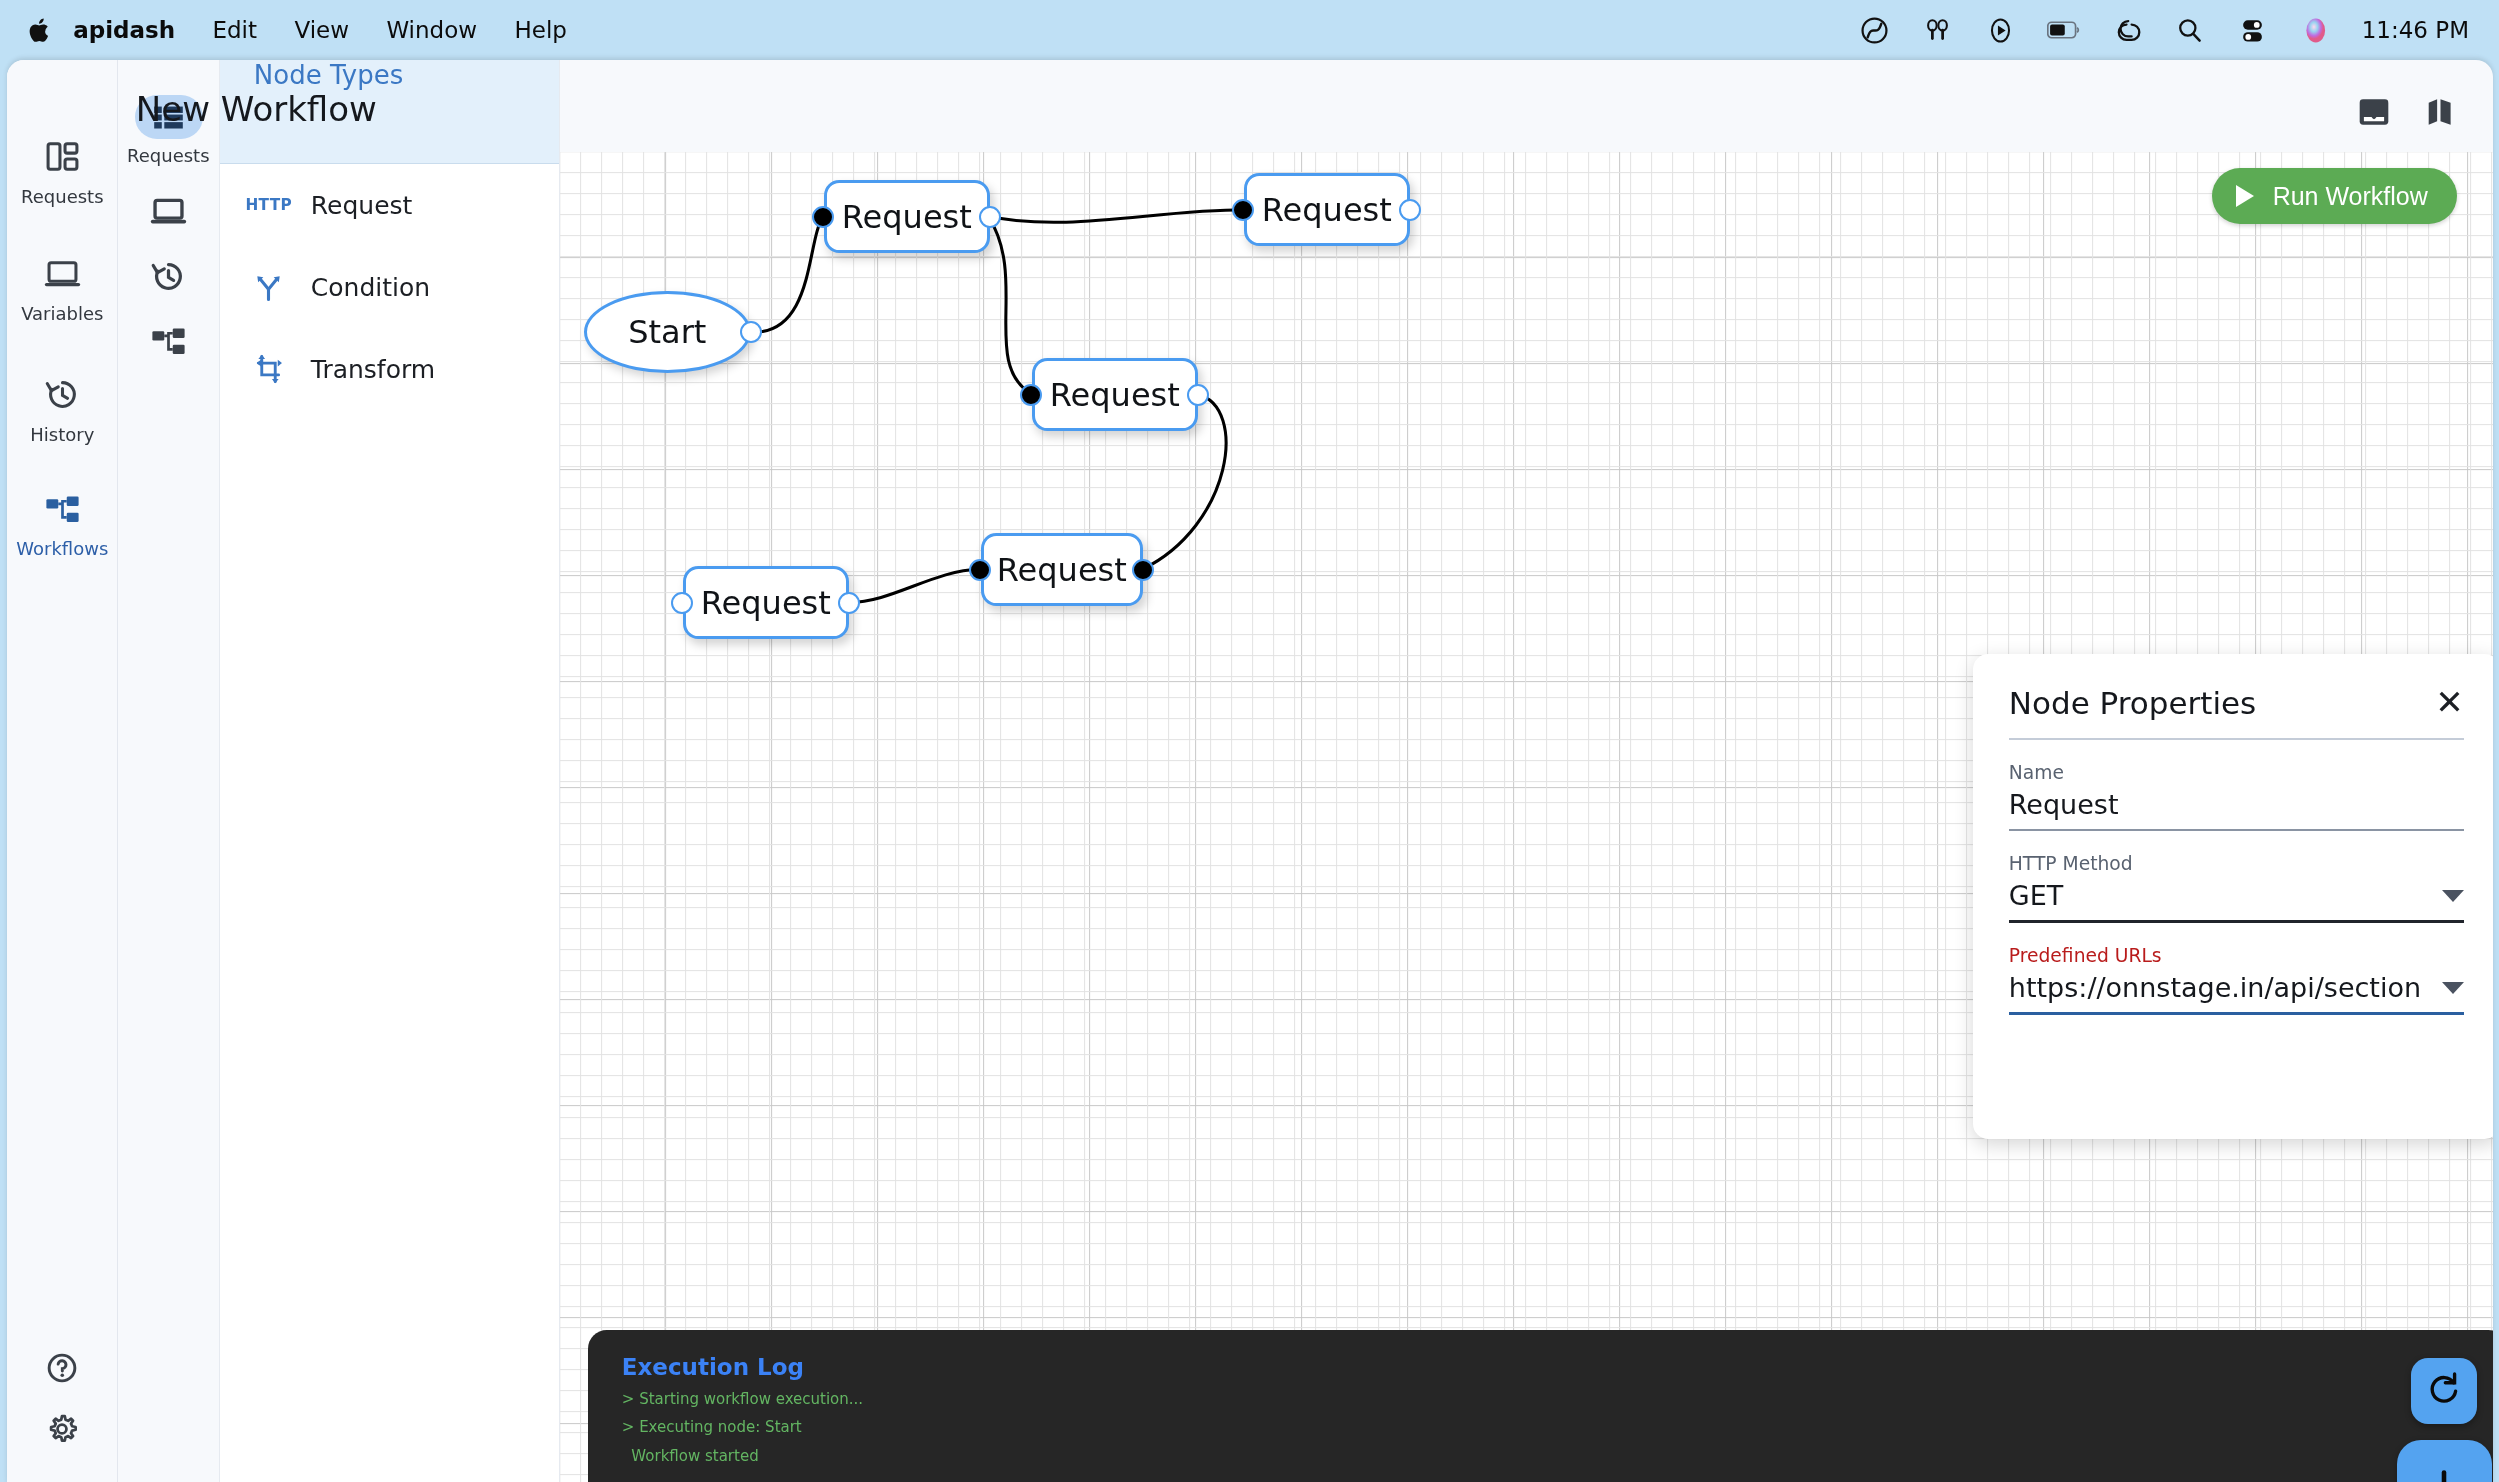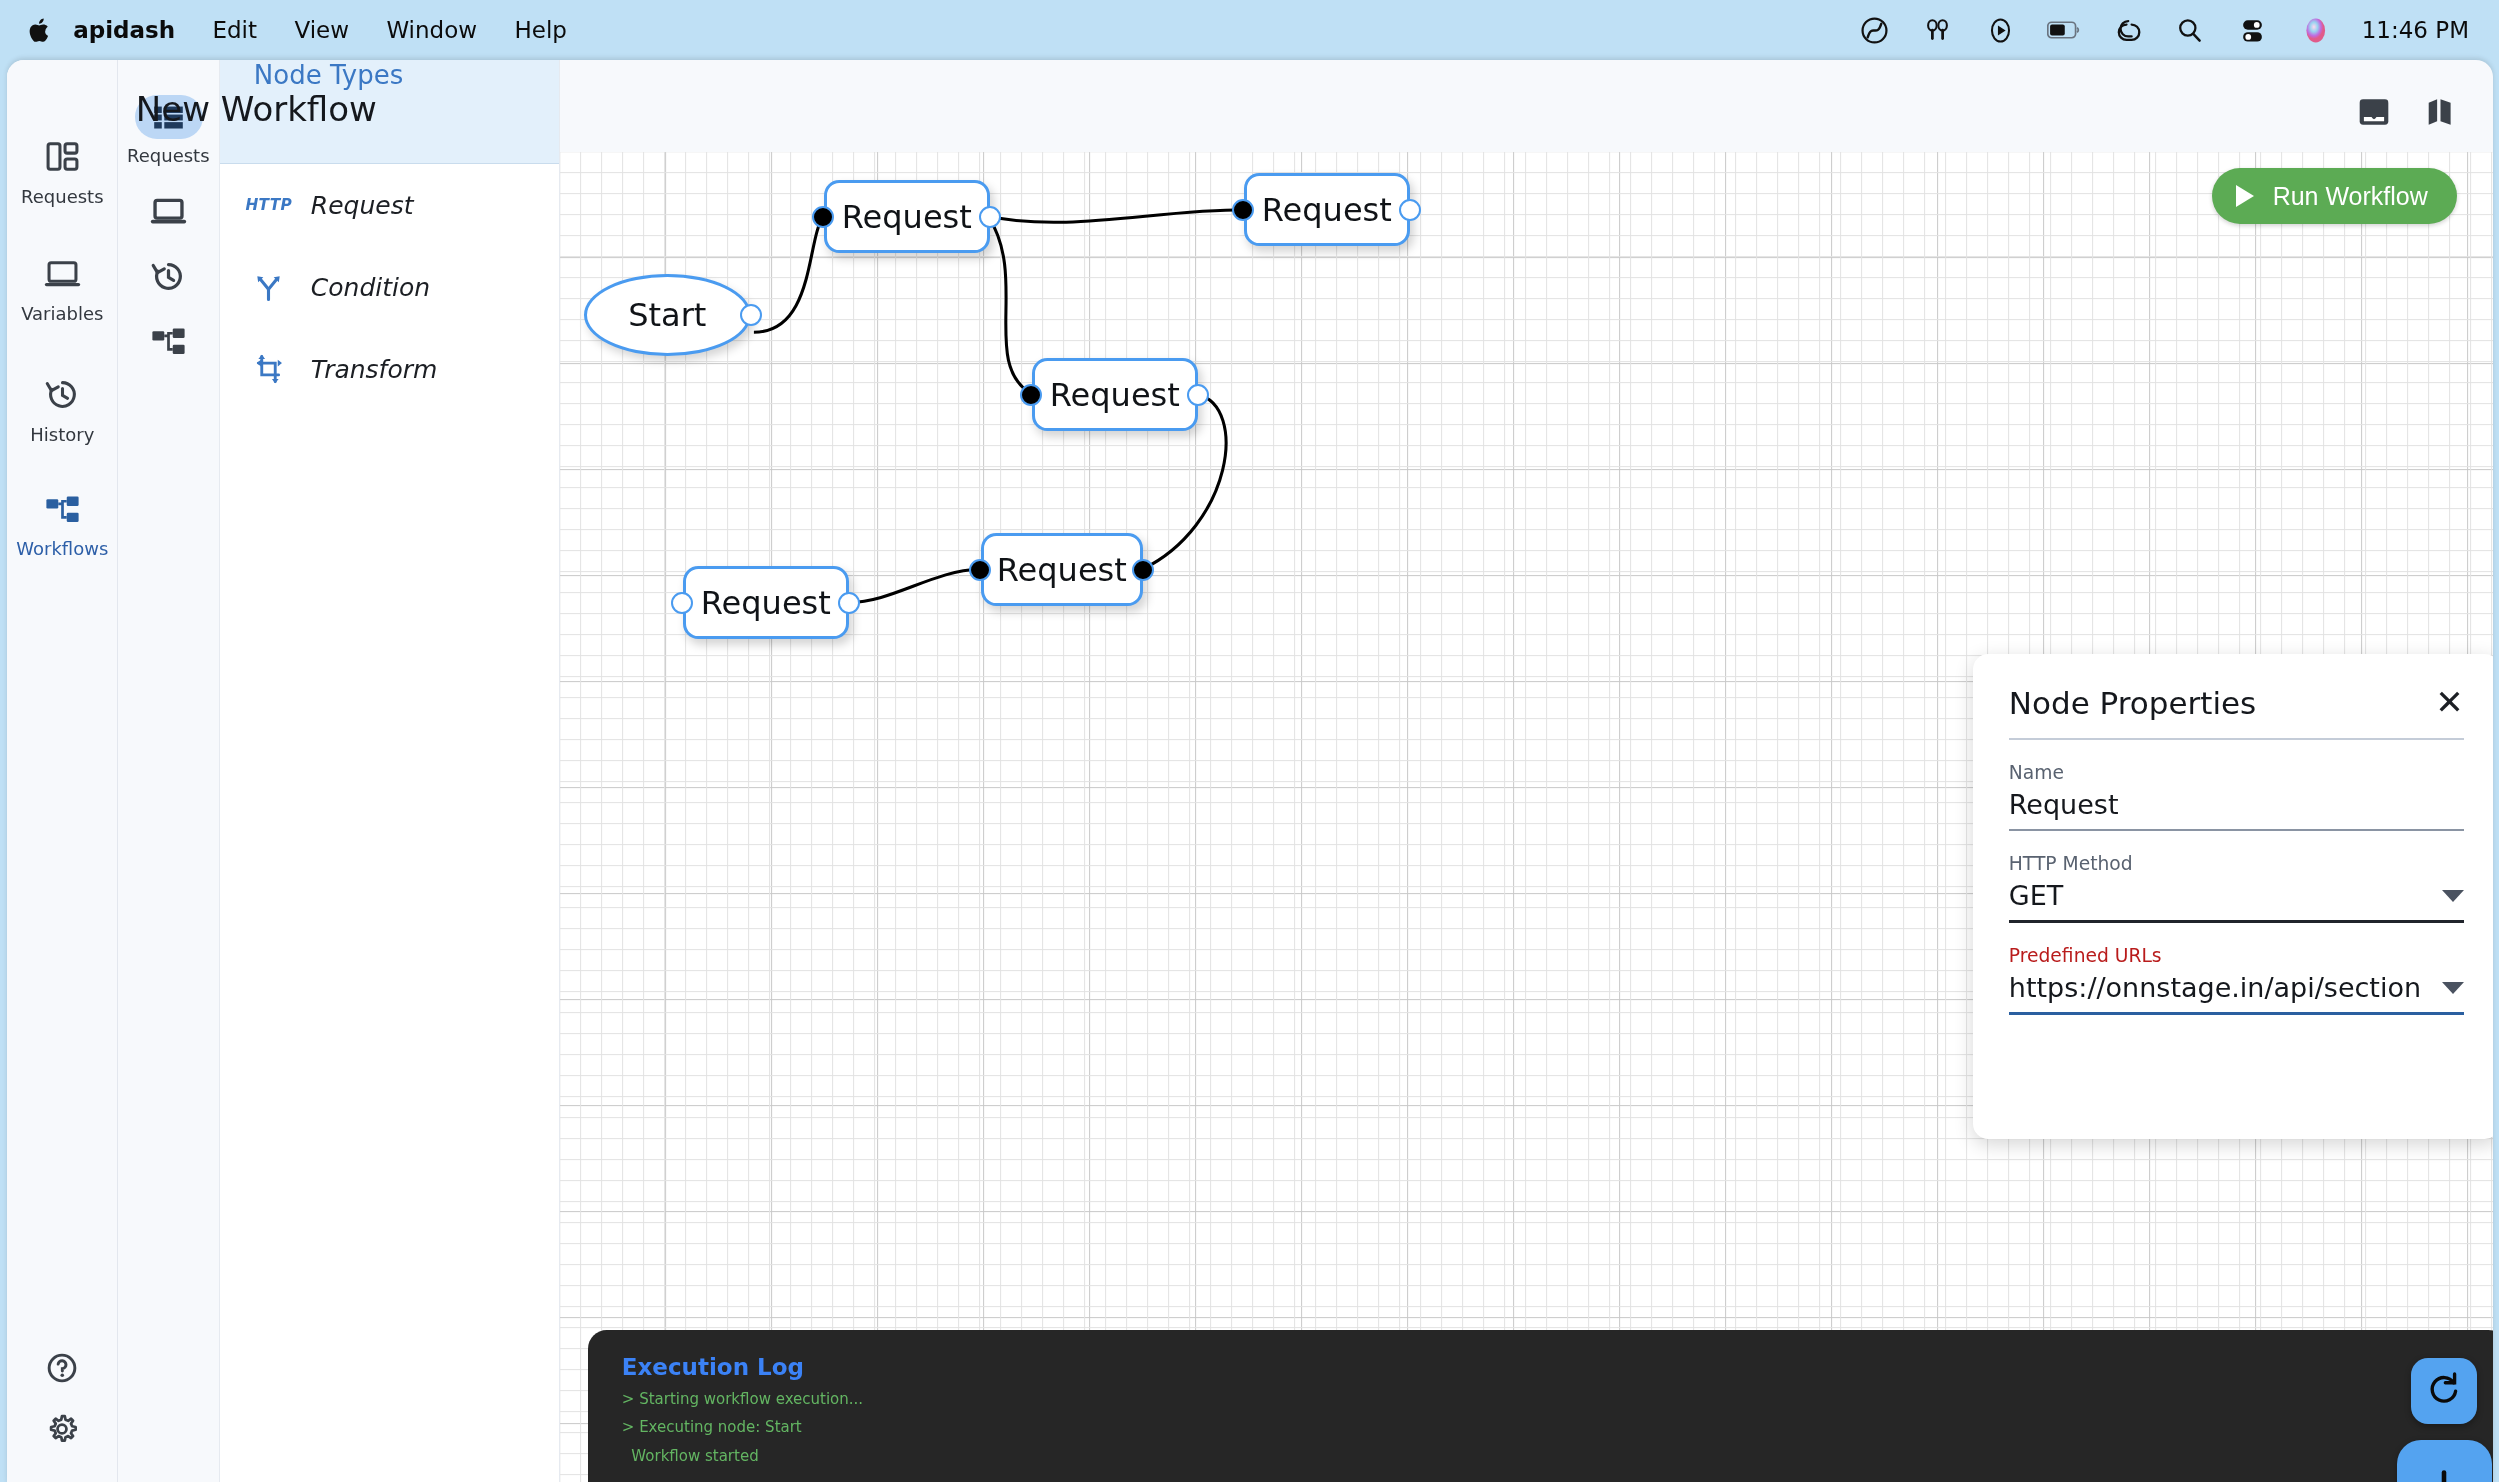--- a/index.html
+++ b/index.html
@@ -83,21 +83,21 @@
     position: absolute; left: 213px; top: 0; width: 340px; height: 1423px;
     background: #ffffff; border-right: 0.9px solid #e6eaf0;
   }
   .np-header {
     height: 104px; background: #e3f0fb;
     display: flex; padding-left: 34px;
     border-bottom: 0.9px solid #c9dced;
   }
   .np-header .t { font-size: 26px; color: #3b78c4; }
   .np-item {
-    height: 82px; display: flex; align-items: center; padding-left: 31px; gap: 24px; font-style: italic;
+    height: 82px; display: flex; align-items: center; padding-left: 31px; gap: 24px;
   }
   .np-item .np-ico { width: 36px; display: flex; align-items: center; justify-content: center; }
   .np-item .np-lbl { font-size: 25px; color: #1c1f24; }
   .np-http {
     font-size: 15.3px; font-weight: 800; color: #3b78c4; letter-spacing: 0.4px;
   }
   .wtitle {
     position: absolute; left: 129px; top: 29px;
     font-size: 34px; color: #15181d;
   }
@@ -469,21 +469,21 @@
 
         <path d="M 505 76 C 600 95, 700 68, 805 68" fill="none" stroke="#000" stroke-width="3.6"></path>
 
         <path d="M 505 78 C 550 150, 495 250, 555 285" fill="none" stroke="#000" stroke-width="3.6"></path>
 
         <path d="M 750 285 C 810 300, 790 440, 685 491" fill="none" stroke="#000" stroke-width="3.6"></path>
 
         <path d="M 340 530 C 390 530, 440 492, 493 491" fill="none" stroke="#000" stroke-width="3.6"></path>
       </svg>
 
-      <div class="node start" style="left:24px; top:122px; width:167px; height:82px;">
+      <div class="node start" style="left:24px; top:139px; width:167px; height:82px;">
         <span>Start</span>
         <span class="port right"></span>
       </div>
 
       <div class="node" style="left:264px; top:28px; width:166px; height:73px;">
         <span>Request</span>
         <span class="port left filled"></span>
         <span class="port right"></span>
       </div>
 

